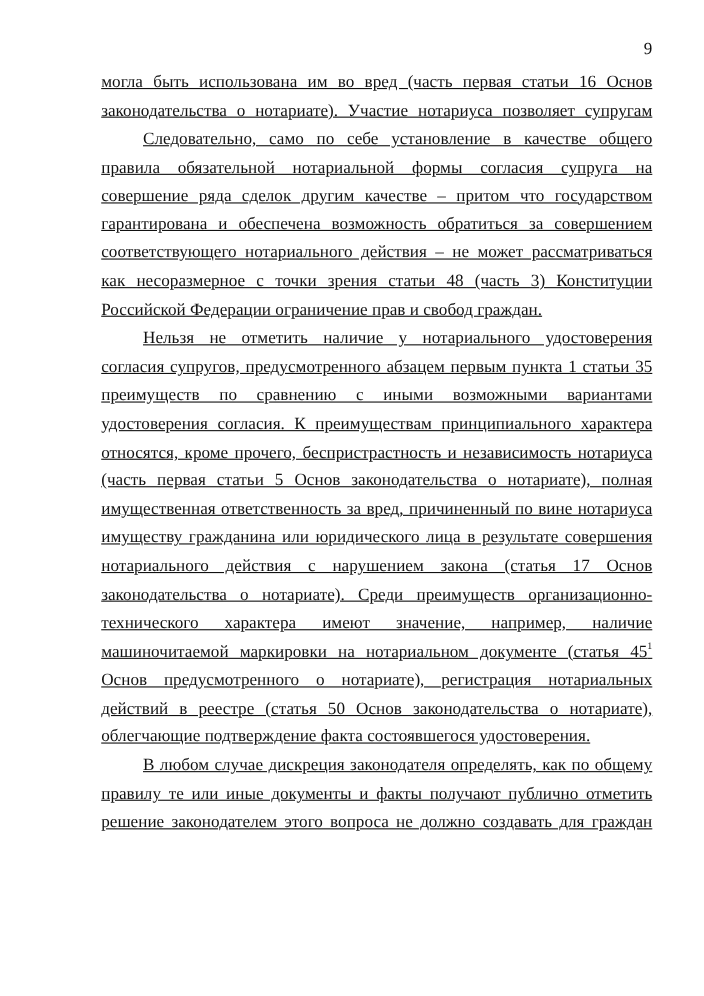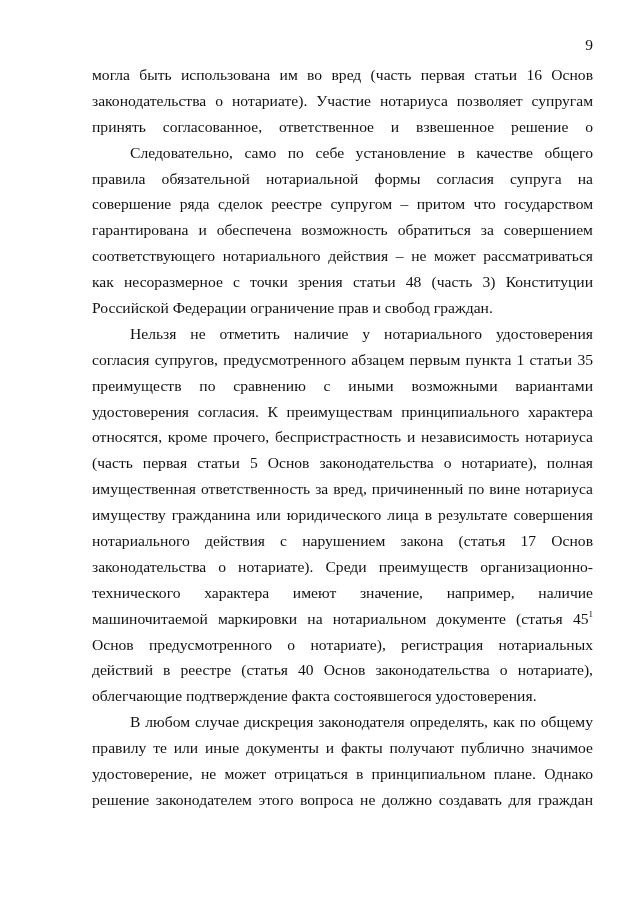--- a/index.html
+++ b/index.html
@@ -7,72 +7,70 @@
   .page {
     position: absolute; left: 0; top: 0; width: 640px; height: 905px; background: #fff;
     font-family: "Liberation Serif", "DejaVu Serif", serif; color: #111;
   }
   .page-number {
     position: absolute; top: 36px; left: 560px; width: 33px; text-align: right;
     font-size: 15.5px; line-height: 18px;
   }
   .body-text {
     position: absolute; left: 92px; top: 62px; width: 501px;
-    font-size: 15.6px; line-height: 25.9px;
+    font-size: 15.6px; line-height: 25.9px; text-decoration: underline;
   }
   .line {
     display: block; height: 25.9px; white-space: nowrap;
     text-align: justify; text-align-last: justify;
   }
   .line.last { text-align-last: left; }
   .line.indent { padding-left: 38px; }
   sup { font-size: 9px; line-height: 0; vertical-align: 7px; }
 </style>
 </head>
 <body>
 
 <div class="page">
   <div class="page-number">9</div>
 
   <div class="body-text">
 
     <div>
       <span class="line">могла быть использована им во вред (часть первая статьи 16 Основ</span>
       <span class="line">законодательства о нотариате). Участие нотариуса позволяет супругам</span>
-      <span class="line">принять согласованное, ответственное и взвешенное решение о</span>
     </div>
 
     <div>
       <span class="line indent">Следовательно, само по себе установление в качестве общего</span>
       <span class="line">правила обязательной нотариальной формы согласия супруга на</span>
-      <span class="line">совершение ряда сделок реестре супругом – притом что государством</span>
+      <span class="line">совершение ряда сделок другим качестве – притом что государством</span>
       <span class="line">гарантирована и обеспечена возможность обратиться за совершением</span>
       <span class="line">соответствующего нотариального действия – не может рассматриваться</span>
       <span class="line">как несоразмерное с точки зрения статьи 48 (часть 3) Конституции</span>
       <span class="line last">Российской Федерации ограничение прав и свобод граждан.</span>
     </div>
 
     <div>
       <span class="line indent">Нельзя не отметить наличие у нотариального удостоверения</span>
       <span class="line">согласия супругов, предусмотренного абзацем первым пункта 1 статьи 35</span>
       <span class="line">преимуществ по сравнению с иными возможными вариантами</span>
       <span class="line">удостоверения согласия. К преимуществам принципиального характера</span>
       <span class="line">относятся, кроме прочего, беспристрастность и независимость нотариуса</span>
       <span class="line">(часть первая статьи 5 Основ законодательства о нотариате), полная</span>
       <span class="line">имущественная ответственность за вред, причиненный по вине нотариуса</span>
       <span class="line">имуществу гражданина или юридического лица в результате совершения</span>
       <span class="line">нотариального действия с нарушением закона (статья 17 Основ</span>
       <span class="line">законодательства о нотариате). Среди преимуществ организационно-</span>
       <span class="line">технического характера имеют значение, например, наличие</span>
       <span class="line"><span>машиночитаемой маркировки на нотариальном документе (статья 45</span><sup>1</sup></span>
       <span class="line">Основ предусмотренного о нотариате), регистрация нотариальных</span>
-      <span class="line">действий в реестре (статья 40 Основ законодательства о нотариате),</span>
+      <span class="line">действий в реестре (статья 50 Основ законодательства о нотариате),</span>
       <span class="line last">облегчающие подтверждение факта состоявшегося удостоверения.</span>
     </div>
 
     <div>
       <span class="line indent">В любом случае дискреция законодателя определять, как по общему</span>
-      <span class="line">правилу те или иные документы и факты получают публично значимое</span>
-      <span class="line">удостоверение, не может отрицаться в принципиальном плане. Однако</span>
+      <span class="line">правилу те или иные документы и факты получают публично отметить</span>
       <span class="line">решение законодателем этого вопроса не должно создавать для граждан</span>
     </div>
   </div>
 </div>
 
 </body></html>

